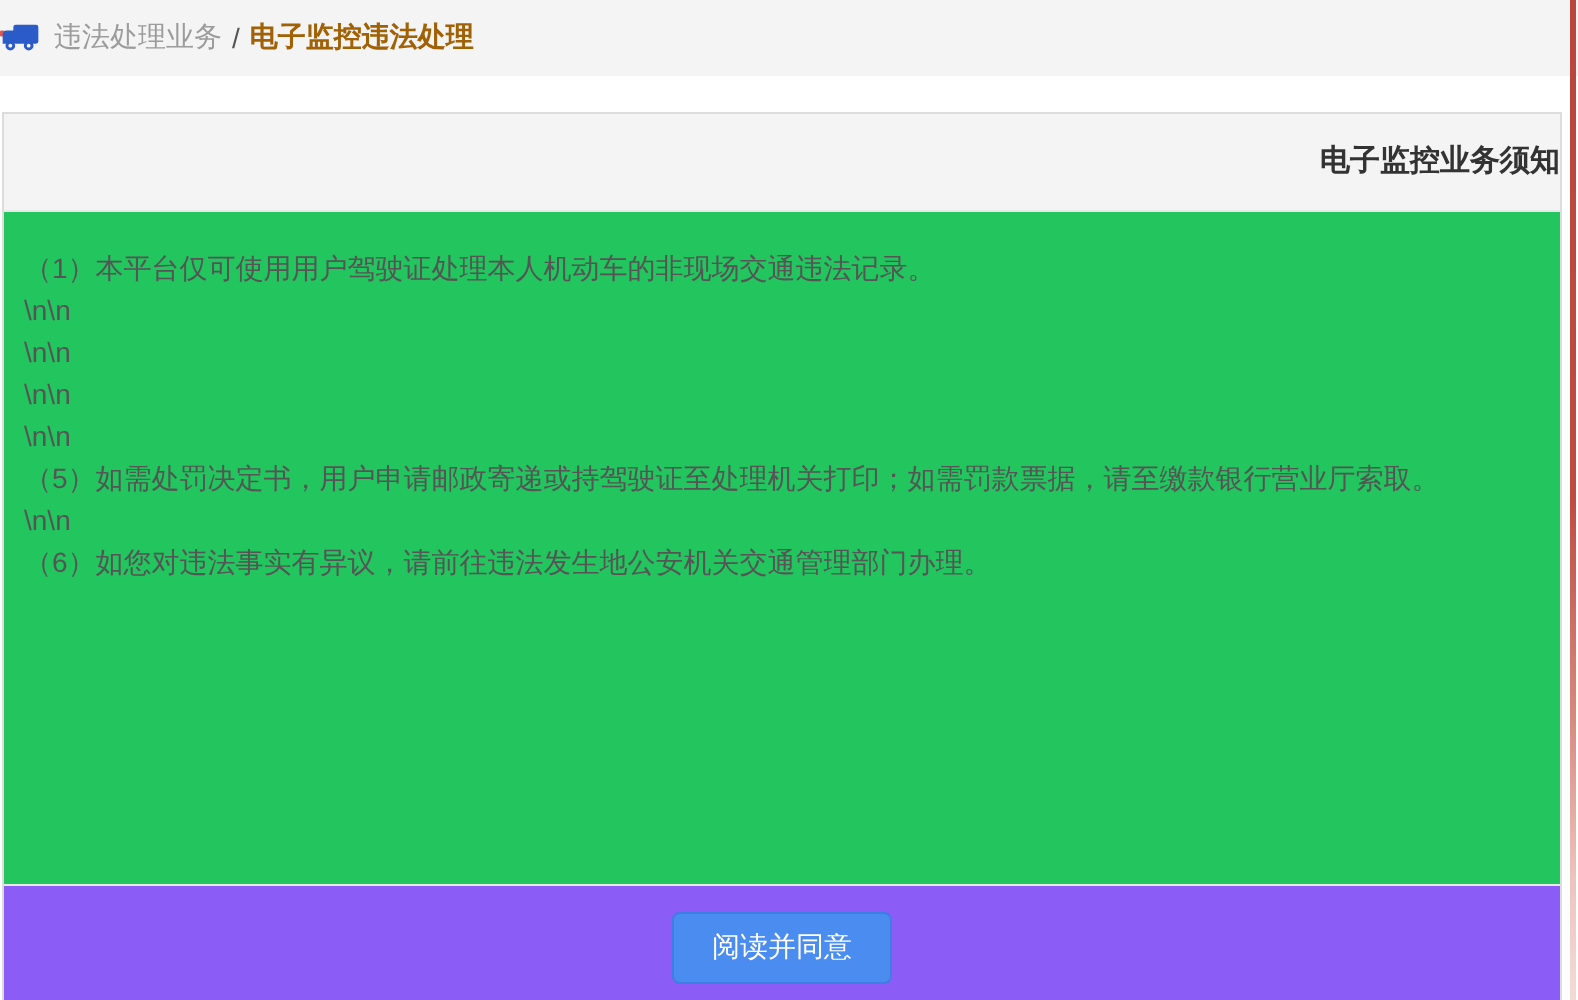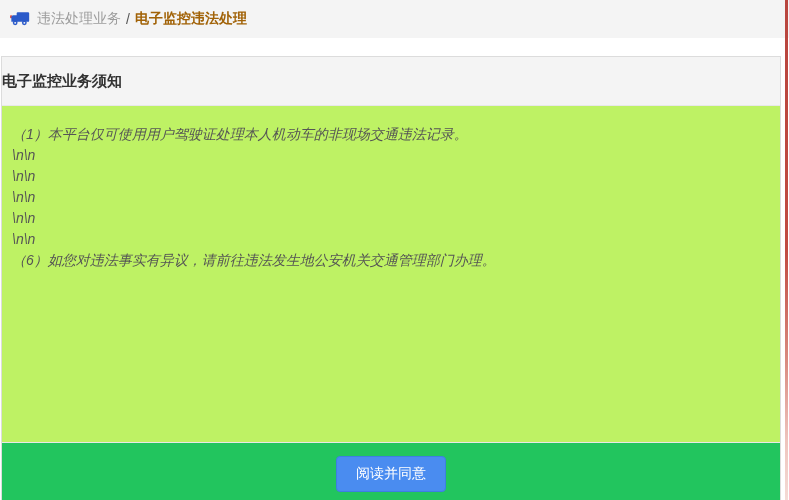--- a/index.html
+++ b/index.html
@@ -18,21 +18,21 @@
     overflow: hidden;
   }
   
   .topbar {
     position: absolute;
     top: 0; left: 0; right: 0;
     height: 38px;
     background: #f4f4f4;
     display: flex;
     align-items: center;
-    padding-left: 10px;
+    padding-left: 0;
     box-sizing: border-box;
   }
   .crumb-icon {
     width: 20px;
     height: 16px;
     margin-right: 7px;
     display: inline-block;
   }
   .crumb-section {
     color: #9c9c9c;
@@ -60,41 +60,40 @@
     box-sizing: border-box;
     display: flex;
     flex-direction: column;
     background: #ffffff;
   }
   .card-header {
     height: 48px;
     flex: 0 0 48px;
     background: #f4f4f4;
     border-bottom: 1px solid #e8e8e8;
-    text-align: left;
+    text-align: right;
     line-height: 48px;
     font-size: 15px;
     font-weight: bold;
     color: #333333;
   }
   .card-body {
     flex: 1 1 auto;
-    background: #bef264;
+    background: #22c55e;
     padding: 18px 14px 0 10px;
     overflow: hidden;
-    font-style: italic;
   }
   .notice-line {
     font-size: 14px;
     line-height: 21px;
     color: #555555;
   }
   .card-footer {
     flex: 0 0 57px;
-    background: #22c55e;
+    background: #8b5cf6;
     border-top: 1px solid #e8e8e8;
     text-align: center;
   }
   .agree-btn {
     display: inline-block;
     margin-top: 13px;
     padding: 8px 19px;
     background: #4a8cf0;
     border: 1px solid #3d7ee2;
     border-radius: 4px;
@@ -137,20 +136,21 @@
   </div>
 
   <div class="card">
     <div class="card-header">电子监控业务须知</div>
     <div class="card-body">
         <div class="notice-line">（1）本平台仅可使用用户驾驶证处理本人机动车的非现场交通违法记录。</div>
         <div class="notice-line">\n\n</div>
         <div class="notice-line">\n\n</div>
         <div class="notice-line">\n\n</div>
         <div class="notice-line">\n\n</div>
+        <div class="notice-line">（5）如需处罚决定书，用户申请邮政寄递或持驾驶证至处理机关打印；如需罚款票据，请至缴款银行营业厅索取。</div>
         <div class="notice-line">\n\n</div>
         <div class="notice-line">（6）如您对违法事实有异议，请前往违法发生地公安机关交通管理部门办理。</div>
       </div>
     <div class="card-footer">
       <button class="agree-btn">阅读并同意</button>
     </div>
   </div>
 
   <div class="scrollbar-red"></div>
 

